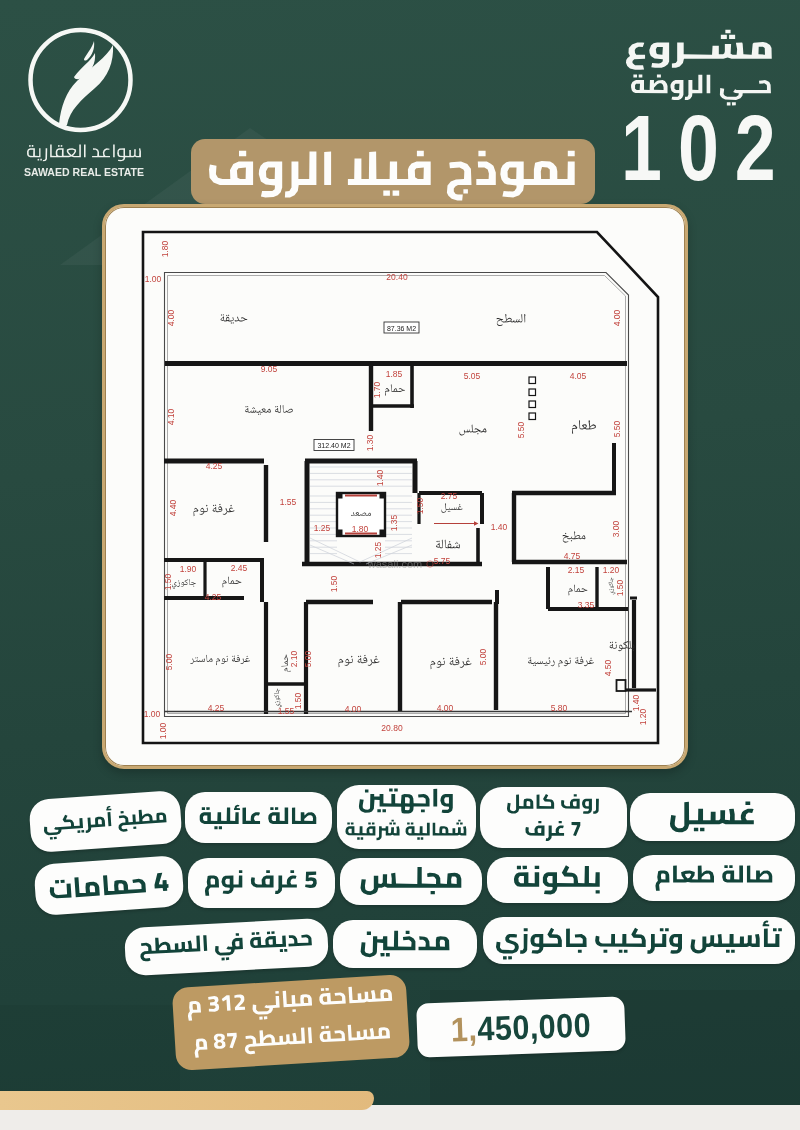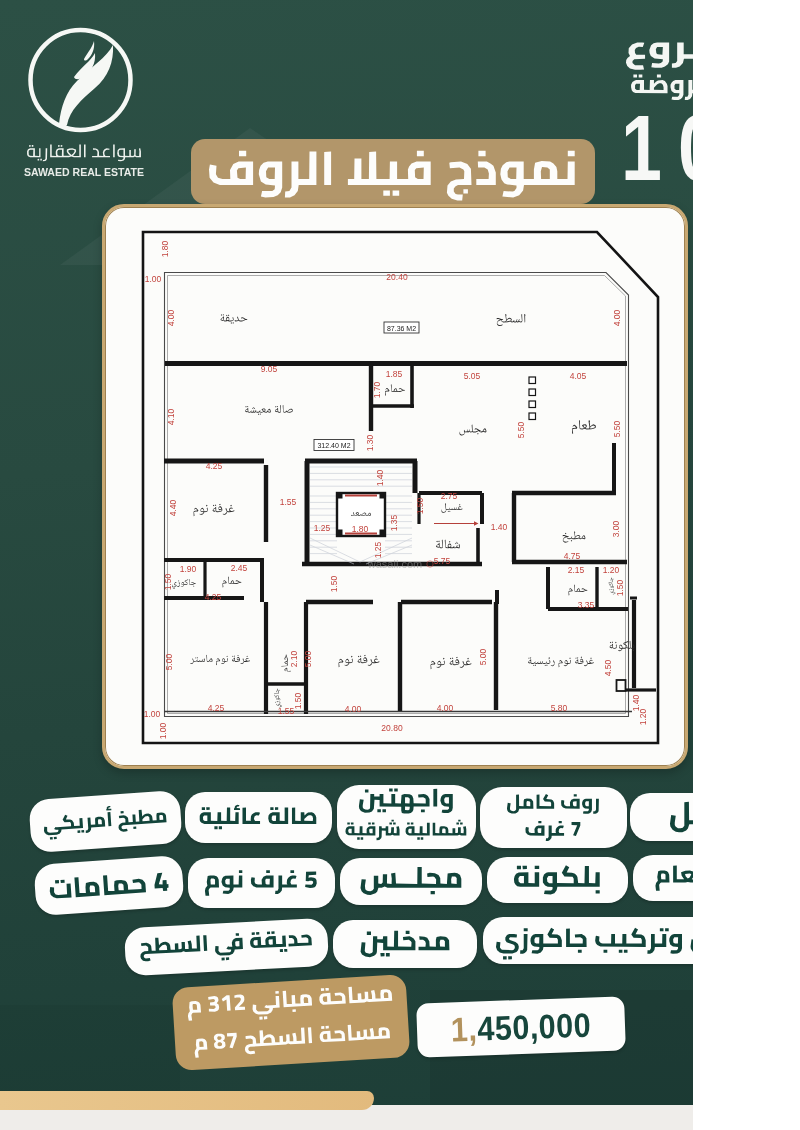--- a/index.html
+++ b/index.html
@@ -1,16 +1,16 @@
 <!DOCTYPE html>
 <html lang="ar"><head><meta charset="utf-8">
 <style>
 html,body{margin:0;padding:0}
 body{width:800px;height:1130px;overflow:hidden;font-family:"Liberation Sans",sans-serif}
-#page{position:relative;width:693px;height:1130px;background:linear-gradient(175deg,#2c5045 0%,#284a40 40%,#24453c 62%,#1d3e37 100%);overflow:hidden}
+#page{position:relative;width:800px;height:1130px;background:linear-gradient(175deg,#2c5045 0%,#284a40 40%,#24453c 62%,#1d3e37 100%);overflow:hidden}
 .abs{position:absolute}
 </style></head><body>
 <div id="page">
 
 <svg class="abs" style="left:0;top:0" width="800" height="1130">
 <polygon points="60,265 250,128 455,265 60,265" fill="#ffffff" opacity="0.045"></polygon>
 <polygon points="330,265 480,168 600,265" fill="#ffffff" opacity="0.03"></polygon>
 <rect x="430" y="990" width="370" height="115" fill="#10251f" opacity="0.16"></rect>
 <rect x="0" y="1005" width="180" height="100" fill="#0f241e" opacity="0.10"></rect>
 </svg>

